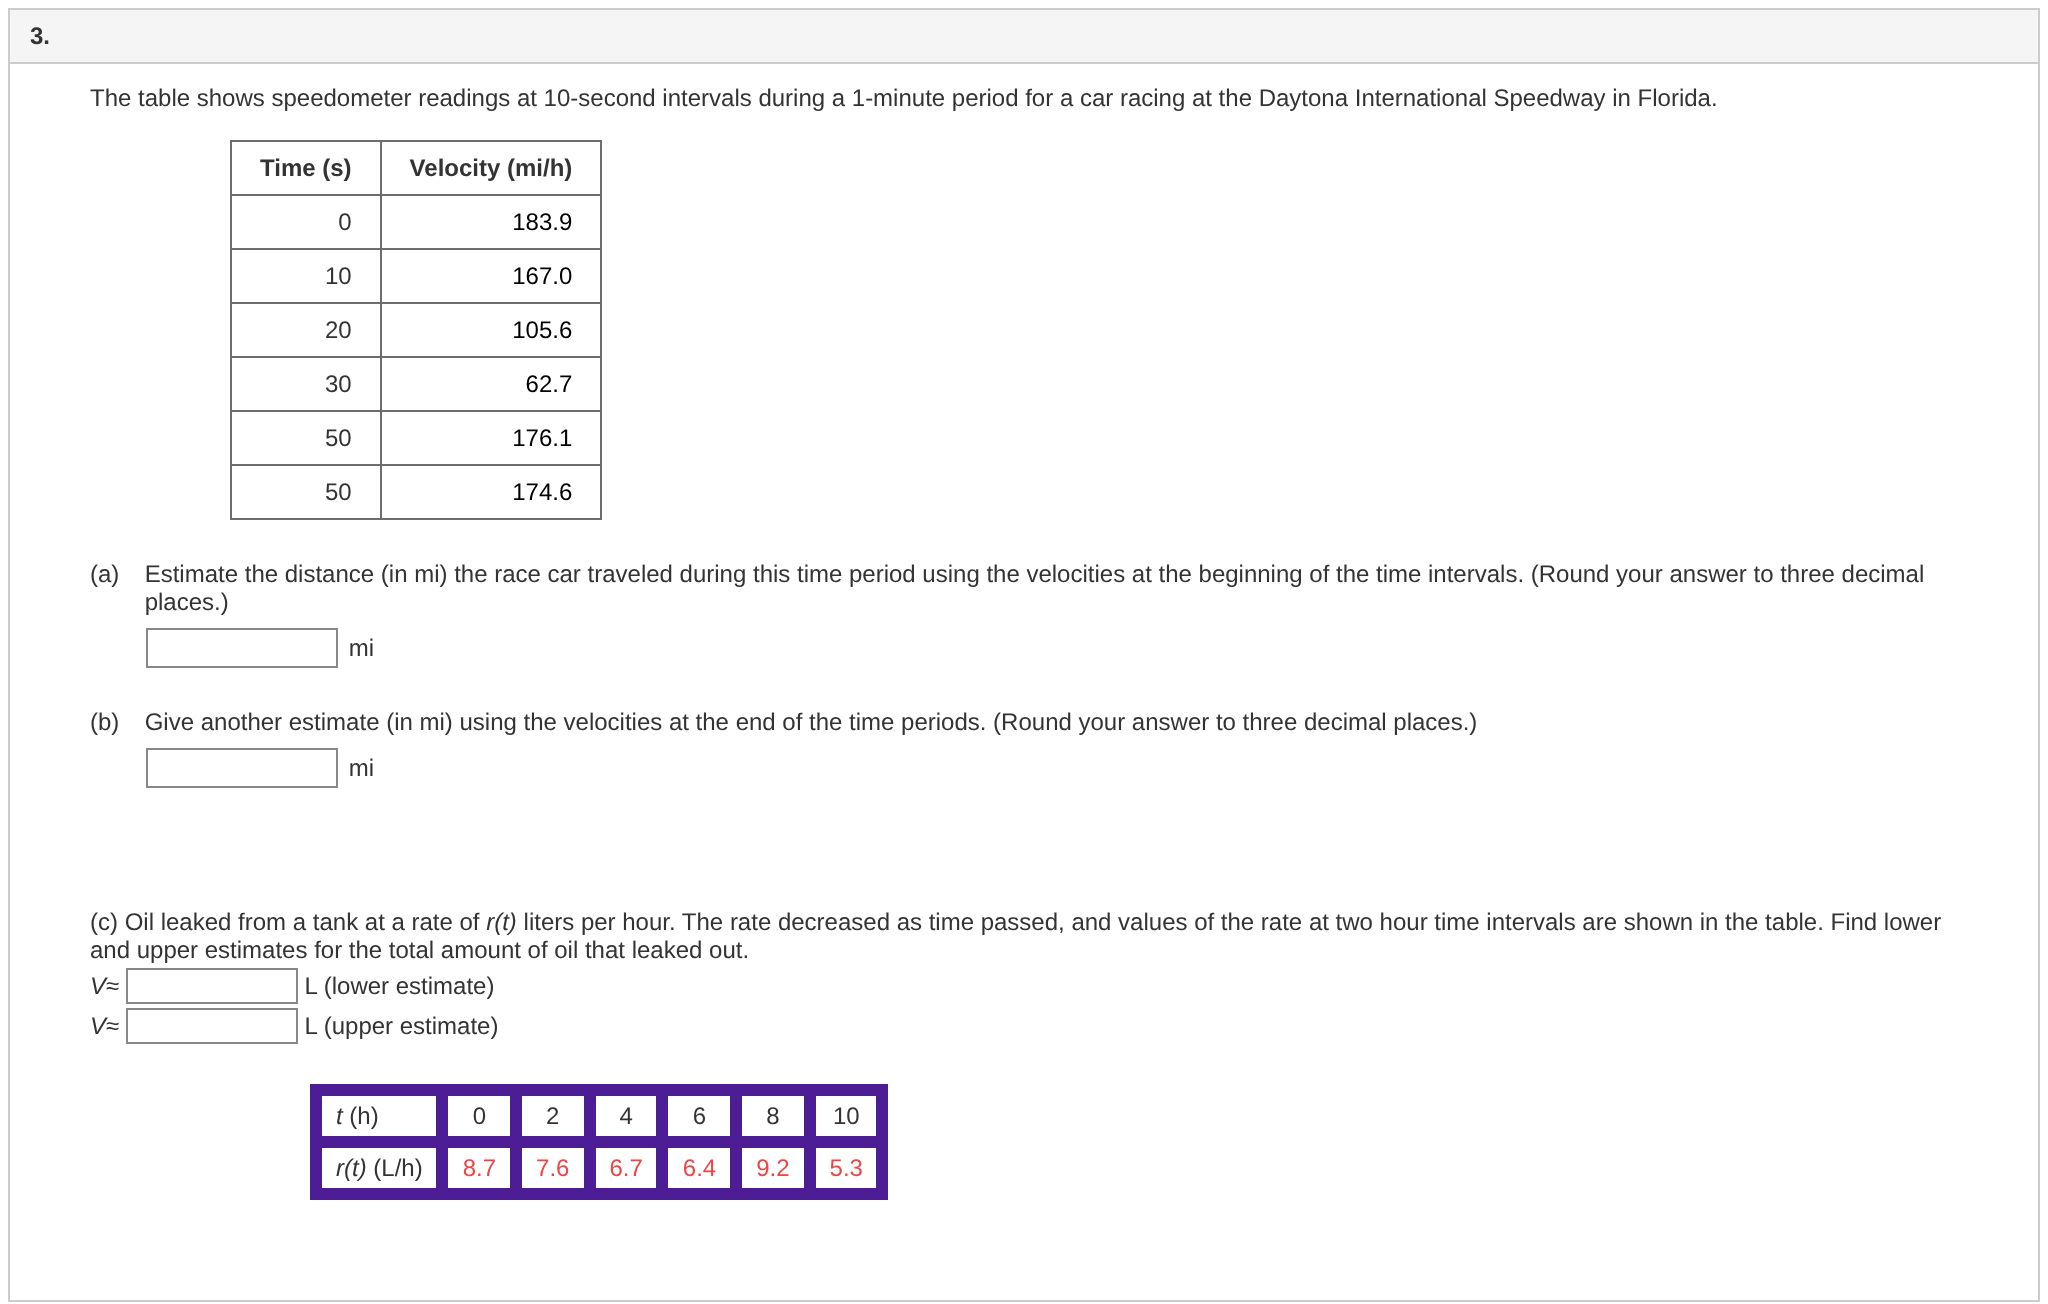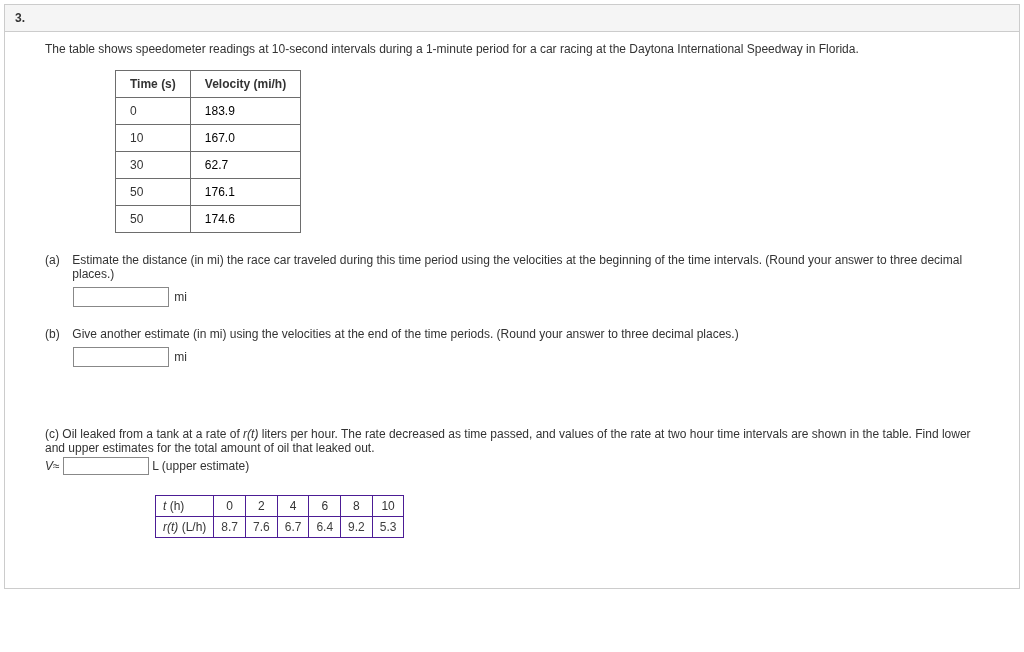--- a/index.html
+++ b/index.html
@@ -27,21 +27,21 @@
     margin-bottom: 14px;
   }
   .data-table {
     border-collapse: collapse;
     margin-left: 70px;
     margin-bottom: 20px;
   }
   .data-table th, .data-table td {
     border: 1px solid #6d6d6d;
     padding: 6px 14px;
-    text-align: left;
+    text-align: right;
     font-size: 12px;
   }
   .data-table th {
     font-weight: bold;
   }
   .data-table td.val {
     color: #000000;
   }
   .part {
     margin-bottom: 20px;
@@ -86,27 +86,27 @@
   }
   .est-row .vlabel {
     font-style: italic;
   }
   .oil-table {
     border-collapse: collapse;
     margin-left: 110px;
     margin-top: 20px;
   }
   .oil-table th, .oil-table td {
-    border: 1px solid #4c1d95;
+    border: 6px solid #4c1d95;
     padding: 3px 7px;
     text-align: center;
     font-size: 12px;
   }
   .oil-table td.red {
-    color: #404040;
+    color: #ef4444;
   }
   .oil-table th.rowhead {
     text-align: left;
     font-weight: normal;
     font-style: italic;
   }
   .oil-table th.rowhead .unitspan {
     font-style: normal;
   }
   .italic {
@@ -130,20 +130,24 @@
         </tr>
       </thead>
       <tbody>
         <tr>
             <td>0</td>
             <td class="val">183.9</td>
           </tr>
         <tr>
             <td>10</td>
             <td class="val">167.0</td>
+          </tr>
+        <tr>
+            <td>20</td>
+            <td class="val">105.6</td>
           </tr>
         <tr>
             <td>30</td>
             <td class="val">62.7</td>
           </tr>
         <tr>
             <td>50</td>
             <td class="val">176.1</td>
           </tr>
         <tr>
@@ -168,20 +172,25 @@
       <div class="answer-row">
         <input class="answer-input" type="text" style="">
         <span class="unit">mi</span>
       </div>
     </div>
 
     <div class="part part-c">
       <span>(c)</span>
       <span>Oil leaked from a tank at a rate of </span><span class="italic">r(t)</span><span> liters per hour. The rate decreased as time passed, and values of the rate at two hour time intervals are shown in the table. Find lower and upper estimates for the total amount of oil that leaked out.</span>
 
+      <div class="est-row">
+        <span class="vlabel">V</span><span>≈</span>
+        <input class="answer-input-short" type="text" style="">
+        <span>L (lower estimate)</span>
+      </div>
       <div class="est-row">
         <span class="vlabel">V</span><span>≈</span>
         <input class="answer-input-short" type="text" style="">
         <span>L (upper estimate)</span>
       </div>
 
       <table class="oil-table">
         <tbody>
             <tr>
           <th class="rowhead"><span>t</span><span class="unitspan"> (h)</span></th>

